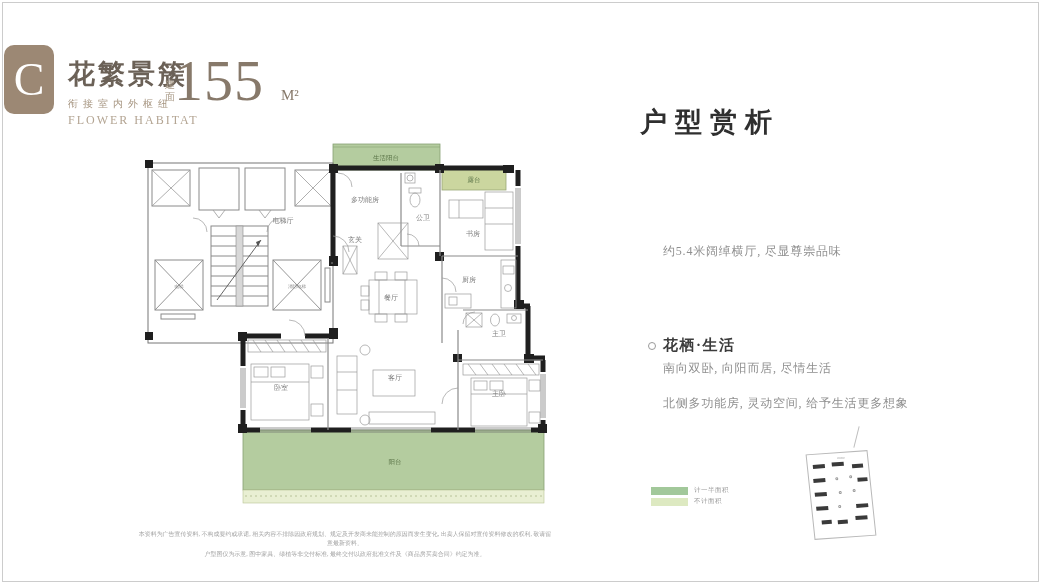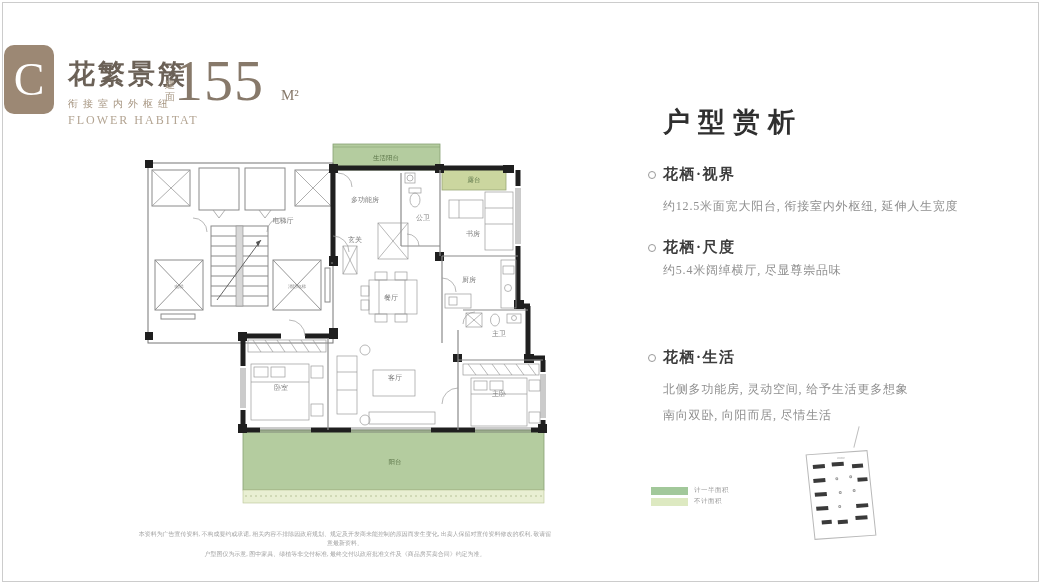--- a/index.html
+++ b/index.html
@@ -15,21 +15,21 @@
   .title-cn { font-size:27px; font-weight:bold; color:#6b6157; letter-spacing:3px; }
   .title-sub { margin-top:5px; font-size:10px; color:#a69580; letter-spacing:5px; }
   .title-en { margin-top:2px; font-size:12px; color:#b3a492; letter-spacing:2px; }
   .area-block { position:absolute; left:165px; top:52px; display:flex; align-items:flex-end; }
   .area-prefix { display:inline-block; width:9px; font-size:10px; line-height:1.15; color:#a99a87;
                  word-break:break-all; margin-bottom:8px; }
   .area-num { font-size:58px; line-height:1; color:#87796a; letter-spacing:1px; }
   .area-unit { font-size:15px; color:#87796a; margin-left:17px; margin-bottom:6px; }
 
   
-  .analysis-heading { position:absolute; left:663px; top:104px; font-size:27px; font-weight:bold;
+  .analysis-heading { position:absolute; left:640px; top:104px; font-size:27px; font-weight:bold;
                       color:#2f2f2f; letter-spacing:8px; }
   .section { position:absolute; left:648px; width:360px; }
   .sec-title-row { display:flex; align-items:center; }
   .bullet { width:8px; height:8px; border:1.3px solid #9a9a9a; border-radius:50%; margin-right:7px; }
   .sec-title { font-size:15px; font-weight:bold; color:#3c3c3c; letter-spacing:1.5px; }
   .sec-line { margin-left:15px; font-size:12px; color:#8f8f8f; letter-spacing:0.8px; line-height:26px; }
   .sec-line.first { margin-top:9px; }
 
   
   .legend { position:absolute; left:651px; top:485px; }
@@ -287,43 +287,32 @@
     <text class="room-label" x="336" y="154">厨房</text>
     <text class="room-label" x="258" y="172">餐厅</text>
     <text class="room-label" x="148" y="262">卧室</text>
     <text class="room-label" x="262" y="252">客厅</text>
     <text class="room-label" x="366" y="268">主卧</text>
     <text class="room-label" x="366" y="208">主卫</text>
   </svg>
 
   <div class="analysis-heading">户型赏析</div>
 
-  <div class="section" style="top:165px">
-    <div class="sec-title-row">
-      <span class="bullet"></span>
-      <span class="sec-title">花栖·视界</span>
-    </div>
-    <div class="sec-line first">约12.5米面宽大阳台, 衔接室内外枢纽, 延伸人生宽度</div>
-  </div>
 
   <div class="section" style="top:238px">
-    <div class="sec-title-row">
-      <span class="bullet"></span>
-      <span class="sec-title">花栖·尺度</span>
-    </div>
     <div class="sec-line">约5.4米阔绰横厅, 尽显尊崇品味</div>
   </div>
 
-  <div class="section" style="top:348px">
+  <div class="section" style="top:336px">
     <div class="sec-title-row">
       <span class="bullet"></span>
       <span class="sec-title">花栖·生活</span>
     </div>
+    <div class="sec-line">南向双卧, 向阳而居, 尽情生活</div>
     <div class="sec-line first">北侧多功能房, 灵动空间, 给予生活更多想象</div>
-    <div class="sec-line">南向双卧, 向阳而居, 尽情生活</div>
   </div>
 
   <div class="legend">
     <div class="legend-row">
       <span class="swatch" style="background:#a2c89a"></span>
       <span class="legend-label">计一半面积</span>
     </div>
     <div class="legend-row">
       <span class="swatch" style="background:#dde9c1"></span>
       <span class="legend-label">不计面积</span>

